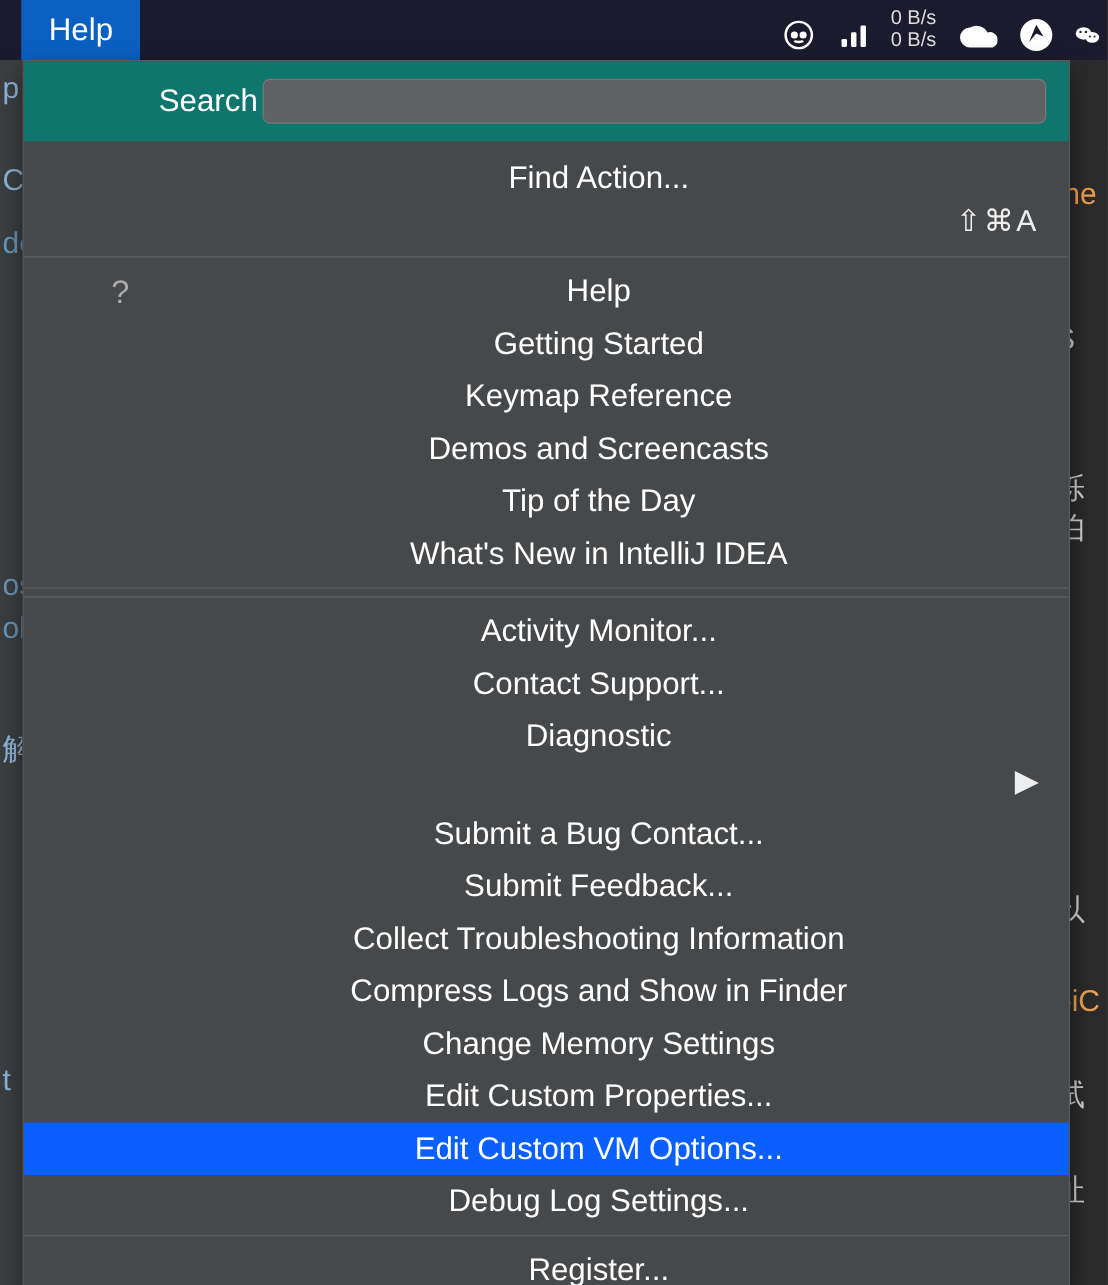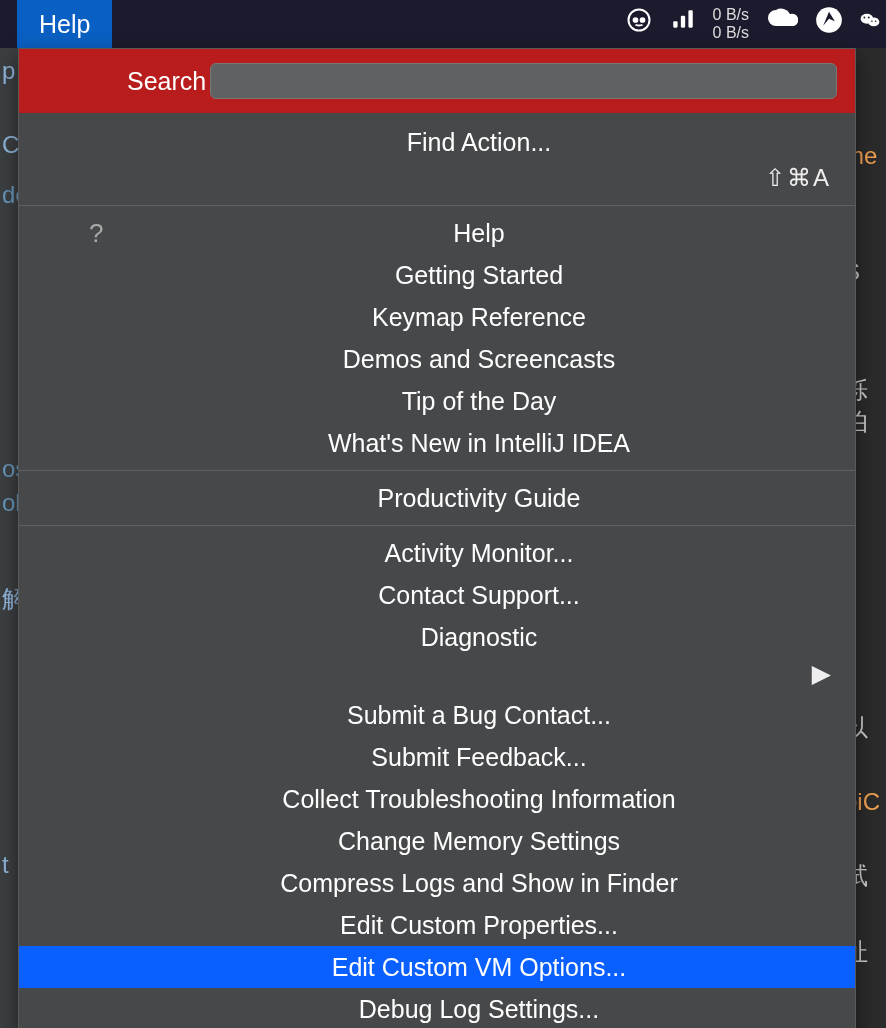--- a/index.html
+++ b/index.html
@@ -27,21 +27,21 @@
       padding: 8px 22px;
       height: 100%;
       display: flex;
       align-items: center;
       cursor: pointer;
       margin-left: 17px;
     }
     .topbar-right {
       margin-left: auto;
       display: flex;
-      align-items: flex-start;
+      align-items: flex-end;
       gap: 17px;
       padding-right: 6px;
       color: #fff;
     }
     .status-icon {
       display: inline-flex;
       align-items: center;
       justify-content: center;
     }
     .net-speed {
@@ -83,21 +83,21 @@
       border-radius: 0 0 10px 10px;
       box-shadow: 0 8px 20px rgba(0,0,0,0.5);
       overflow: hidden;
       z-index: 10;
     }
     .menu-search-row {
       display: flex;
       align-items: center;
       padding: 14px 18px;
       gap: 4px;
-      background: #b91c1c;
+      background: #0f766e;
     }
     .menu-search-label {
       color: #fff;
       font-size: 25px;
       padding-left: 90px;
     }
     .menu-search-input {
       flex: 1;
       height: 36px;
       background: #5f6163;
@@ -251,64 +251,59 @@
       </div>
       <div class="menu-item">
         <span>Tip of the Day</span>
       </div>
       <div class="menu-item">
         <span>What's New in IntelliJ IDEA</span>
       </div>
     </div>
   <div class="menu-sep"></div>
 
-  <div id="group2">
-      <div class="menu-item">
-        <span>Productivity Guide</span>
+  <div class="menu-sep"></div>
+
+  <div id="group3">
+      <div class="menu-item">
+        <span>Activity Monitor...</span>
+      </div>
+      <div class="menu-item">
+        <span>Contact Support...</span>
+      </div>
+      <div class="menu-item">
+        <span>Diagnostic</span>
+        <span class="chevron">▶</span>
+      </div>
+      <div class="menu-item">
+        <span>Submit a Bug Contact...</span>
+      </div>
+      <div class="menu-item">
+        <span>Submit Feedback...</span>
+      </div>
+      <div class="menu-item">
+        <span>Collect Troubleshooting Information</span>
+      </div>
+      <div class="menu-item">
+        <span>Compress Logs and Show in Finder</span>
+      </div>
+      <div class="menu-item">
+        <span>Change Memory Settings</span>
+      </div>
+      <div class="menu-item">
+        <span>Edit Custom Properties...</span>
+      </div>
+      <div class="menu-item highlight">
+        <span>Edit Custom VM Options...</span>
+      </div>
+      <div class="menu-item">
+        <span>Debug Log Settings...</span>
       </div>
     </div>
   <div class="menu-sep"></div>
 
-  <div id="group3">
-      <div class="menu-item">
-        <span>Activity Monitor...</span>
-      </div>
-      <div class="menu-item">
-        <span>Contact Support...</span>
-      </div>
-      <div class="menu-item">
-        <span>Diagnostic</span>
-        <span class="chevron">▶</span>
-      </div>
-      <div class="menu-item">
-        <span>Submit a Bug Contact...</span>
-      </div>
-      <div class="menu-item">
-        <span>Submit Feedback...</span>
-      </div>
-      <div class="menu-item">
-        <span>Collect Troubleshooting Information</span>
-      </div>
-      <div class="menu-item">
-        <span>Change Memory Settings</span>
-      </div>
-      <div class="menu-item">
-        <span>Compress Logs and Show in Finder</span>
-      </div>
-      <div class="menu-item">
-        <span>Edit Custom Properties...</span>
-      </div>
-      <div class="menu-item highlight">
-        <span>Edit Custom VM Options...</span>
-      </div>
-      <div class="menu-item">
-        <span>Debug Log Settings...</span>
+  <div id="group4">
+      <div class="menu-item">
+        <span>Register...</span>
       </div>
     </div>
-  <div class="menu-sep"></div>
-
-  <div id="group4">
-      <div class="menu-item">
-        <span>Register...</span>
-      </div>
-    </div>
 
 </div>
 
 </body></html>

